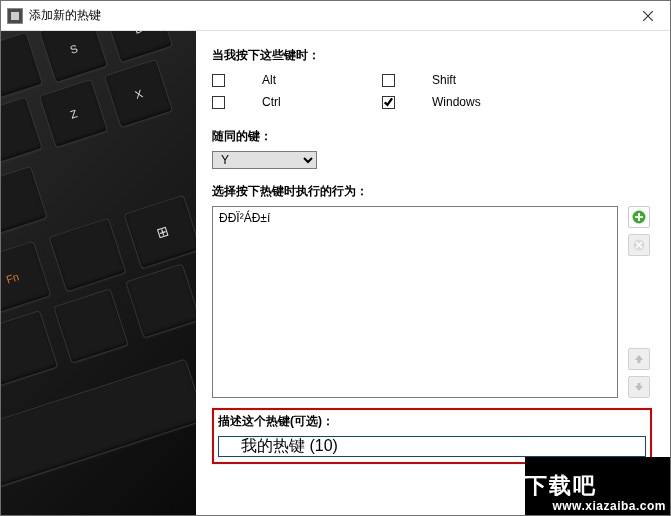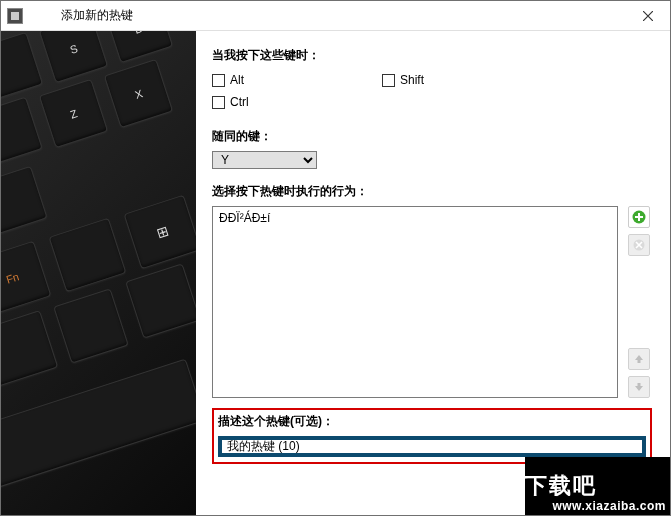--- a/index.html
+++ b/index.html
@@ -1,55 +1,55 @@
 <!DOCTYPE html>
 <html><head>
 <meta charset="utf-8">
 <style>
 * { box-sizing: border-box; margin: 0; padding: 0; }
 body { font-family: "Microsoft YaHei", "Segoe UI", sans-serif; font-size: 12px; background: #fff; }
 
 .window { width: 671px; height: 516px; border: 1px solid #707070; position: relative; background: #fff; overflow: hidden; }
 
-.titlebar { height: 30px; background: #fff; border-bottom: 1px solid #e0e0e0; display: flex; align-items: center; padding: 0 0 0 6px; gap: 32px; }
+.titlebar { height: 30px; background: #fff; border-bottom: 1px solid #e0e0e0; display: flex; align-items: center; padding: 0 0 0 6px; }
 .title-icon { width: 16px; height: 16px; background: #4a4a4a; display: inline-flex; align-items: center; justify-content: center; margin-right: 6px; border: 1px solid #888; }
 .title-icon-inner { width: 8px; height: 8px; background: #ccc; }
 .title-text { flex: 1; font-size: 12px; }
 .close-btn { width: 45px; height: 29px; display: flex; align-items: center; justify-content: center; cursor: pointer; }
 .close-btn svg { width: 10px; height: 10px; }
 
 .content { display: flex; height: calc(100% - 30px); }
 
 .sidebar-img { width: 195px; height: 100%; background: linear-gradient(135deg, #2a2a2a 0%, #1a1a1a 50%, #0a0a0a 100%); position: relative; overflow: hidden; }
 .keyboard-visual { position: absolute; top: 0; left: 0; width: 100%; height: 100%; }
 .key { position: absolute; background: #1a1a1a; border: 1px solid #333; border-radius: 4px; color: #ddd; display: flex; align-items: center; justify-content: center; font-size: 11px; box-shadow: inset 0 -2px 3px rgba(0,0,0,0.5), 0 1px 2px rgba(255,255,255,0.05); }
 .key.fn { color: #cc7733; }
 
 .main { flex: 1; padding: 12px 18px 12px 16px; display: flex; flex-direction: column; position: relative; }
 
 .section-label { font-weight: bold; font-size: 12px; margin-bottom: 6px; margin-top: 4px; }
 
 .modifiers { display: flex; flex-wrap: wrap; margin-bottom: 10px; }
 .mod-col { width: 170px; }
-.checkbox-row { display: flex; align-items: center; height: 20px; margin-bottom: 2px; }
+.checkbox-row { display: flex; align-items: center; height: 20px; margin-bottom: 2px; gap: 32px; }
 .checkbox { width: 13px; height: 13px; border: 1px solid #333; margin-right: 5px; display: inline-flex; align-items: center; justify-content: center; background: #fff; cursor: pointer; }
 .checkbox.checked::after { content: ""; width: 9px; height: 9px; background: #000; clip-path: polygon(14% 44%, 0 65%, 40% 100%, 100% 16%, 80% 0%, 38% 62%); }
 
 .key-select { width: 105px; height: 21px; border: 1px solid #7a7a7a; background: #e1e1e1; font-size: 12px; padding: 0 4px; }
 
 .actions-row { display: flex; gap: 10px; }
 .actions-list { flex: 1; height: 192px; border: 1px solid #7a7a7a; background: #fff; padding: 4px 6px; font-size: 12px; overflow: auto; }
 .side-buttons { width: 24px; display: flex; flex-direction: column; gap: 6px; }
 .side-buttons .spacer { flex: 1; }
 .icon-btn { width: 22px; height: 22px; border: 1px solid #adadad; background: #e1e1e1; display: flex; align-items: center; justify-content: center; cursor: pointer; border-radius: 2px; }
 .icon-btn.add { background: #fff; border-color: #ccc; }
 .icon-btn.disabled { opacity: 0.55; cursor: default; }
 
 .highlight-box { border: 2px solid #d40000; padding: 3px 4px 5px 4px; margin-top: 10px; }
-.desc-input { width: 100%; height: 21px; border: 4px solid #0c4a6e; padding: 2px 5px; font-size: 12px; font-family: inherit; }
+.desc-input { width: 100%; height: 21px; border: 1px solid #0c4a6e; padding: 2px 22px; font-size: 16px; font-family: inherit; }
 
 .footer { margin-top: 12px; display: flex; justify-content: flex-end; gap: 8px; align-items: center; position: relative; }
 .ok-highlight { border: 2px solid #d40000; padding: 2px; display: inline-block; }
 .btn { min-width: 86px; height: 23px; border: 1px solid #0078d7; background: #e1e1e1; font-size: 12px; cursor: pointer; font-family: inherit; }
 .btn.primary { border: 1px solid #0078d7; outline: 1px solid #0078d7; }
 .btn.cancel-half { border: 1px solid #adadad; min-width: 20px; width: 20px; }
 
 .watermark { position: absolute; right: 0; bottom: 0; width: 145px; height: 58px; background: #000; color: #fff; display: flex; align-items: center; justify-content: flex-start; font-size: 22px; font-weight: bold; letter-spacing: 2px; pointer-events: none; }
 .watermark-sub { position: absolute; right: 4px; bottom: 2px; font-size: 12px; color: #fff; letter-spacing: 0.5px; }
 </style>
@@ -103,20 +103,24 @@
           <div class="checkbox-row">
             <span class="checkbox"></span>
             <span>Ctrl</span>
           </div>
         </div>
         <div class="mod-col">
           <div class="checkbox-row">
             <span class="checkbox"></span>
             <span>Shift</span>
           </div>
+          <div class="checkbox-row">
+            <span class="checkbox checked"></span>
+            <span>Windows</span>
+          </div>
         </div>
       </div>
 
       <div class="section-label">随同的键：</div>
       <select class="key-select">
         <option>Y</option>
       </select>
 
       <div class="section-label" style="margin-top:14px">选择按下热键时执行的行为：</div>
       <div class="actions-row">

